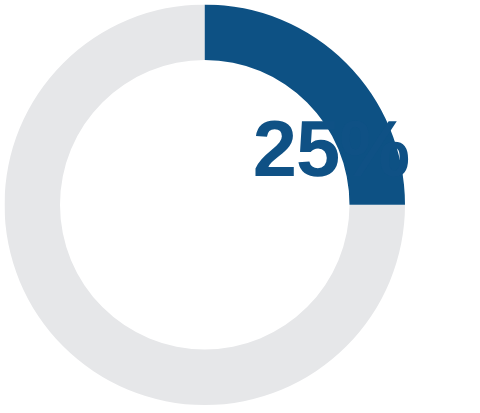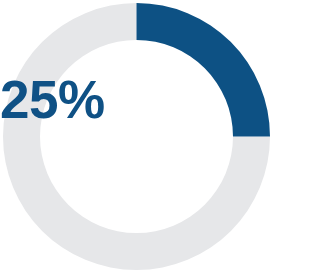--- a/index.html
+++ b/index.html
@@ -37,21 +37,21 @@
   }
 
   .donut-center-label {
     position: absolute;
     left: 0;
     top: 0;
     width: 273px;
     height: 198px;
     display: flex;
     align-items: center;
-    justify-content: flex-start;
+    justify-content: flex-end;
     pointer-events: none;
   }
 
   .donut-center-value {
     font-family: "Liberation Sans", sans-serif;
     font-weight: bold;
     font-size: 53px;
     line-height: 1;
     letter-spacing: -0.5px;
     color: #0f5185;

